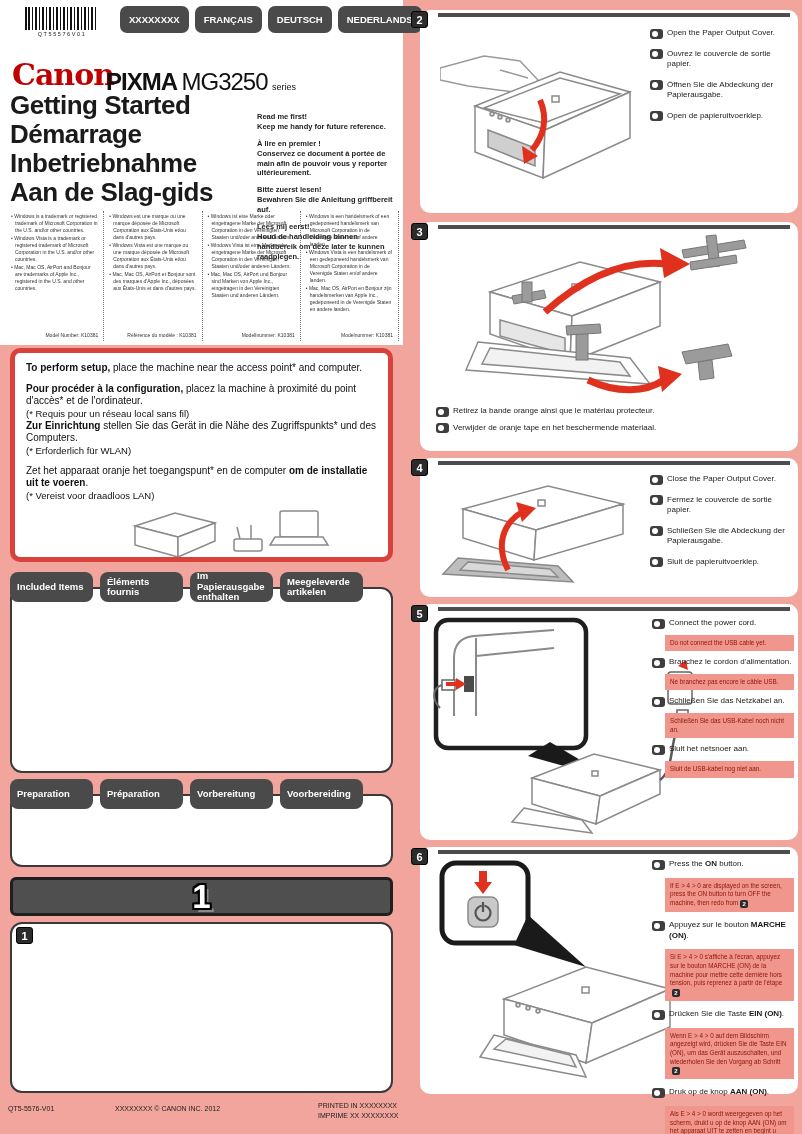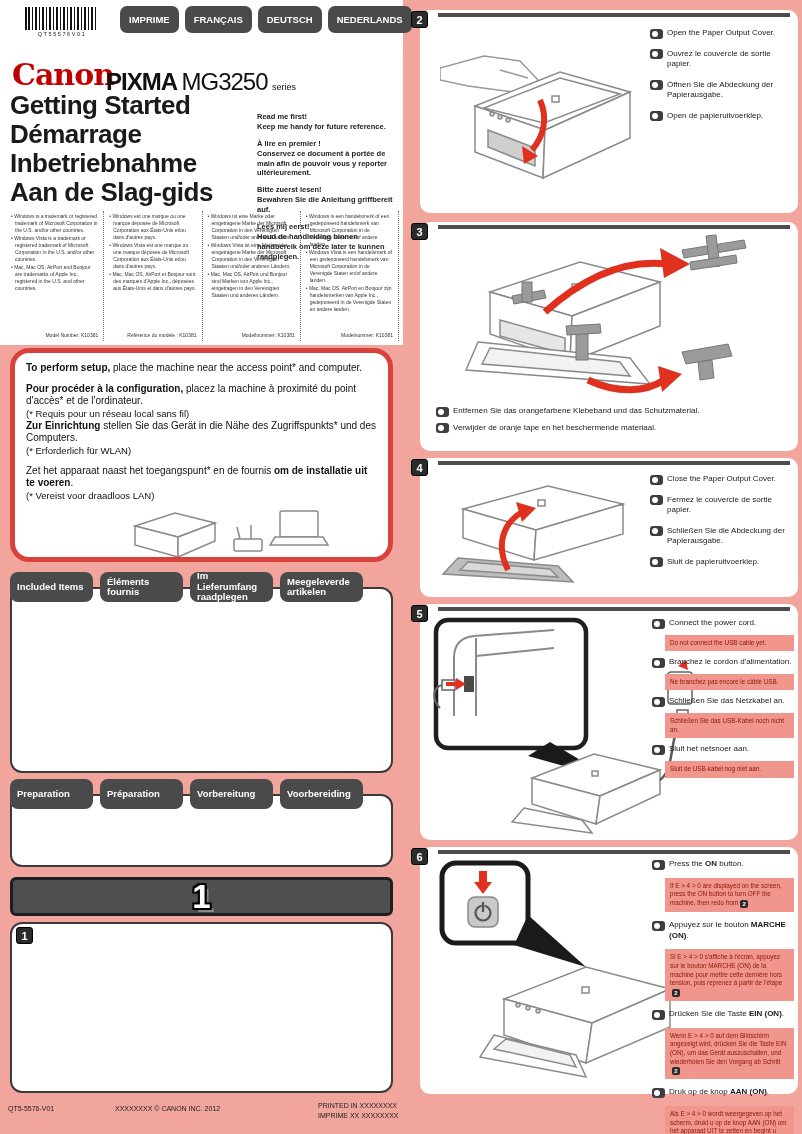--- a/index.html
+++ b/index.html
@@ -20,21 +20,21 @@
   #readme{left:257px;top:112px;width:142px;font-size:7.5px;font-weight:bold;color:#222;line-height:1.32;}
   .readme-block{margin-bottom:7px;}
   
   #trademarks{left:6px;top:211px;width:392px;height:130px;display:flex;border-right:1px dotted #777;}
   .tm-col{flex:1;padding:2px 5px 0 5px;display:flex;flex-direction:column;font-size:5px;line-height:1.4;color:#333;}
   .tm-col + .tm-col{border-left:1px dotted #777;}
   .tm-item{margin-bottom:1px;padding-left:4px;text-indent:-4px;}
   .tm-item::before{content:"• ";}
   .tm-model{margin-top:auto;text-align:right;padding-bottom:2px;}
   
-  #setup-box{left:10px;top:348px;width:383px;height:214px;background:#fff;border:5px solid #D9423B;border-radius:19px;box-sizing:border-box;padding:9px 11px;}
+  #setup-box{left:10px;top:348px;width:383px;height:214px;background:#fff;border:5px solid #D9423B;border-radius:10px;box-sizing:border-box;padding:9px 11px;}
   .su-line{font-size:10px;line-height:12.5px;color:#111;}
   .su-note{font-size:9.5px;line-height:12px;color:#111;}
   .su-gap{height:8px;}
   
   .sec-tabs{display:flex;gap:7px;z-index:3;}
   .sec-tab{background:#4A4A4A;color:#fff;font-weight:bold;font-size:9.5px;line-height:1.1;border-radius:8px;padding:3px 7px;width:83px;height:30px;box-sizing:border-box;display:flex;align-items:center;}
   .panel{background:#fff;border:2px solid #3A3A3A;border-radius:12px;box-sizing:border-box;z-index:1;}
   #included-tabs{left:10px;top:572px;}
   #included-panel{left:10px;top:587px;width:383px;height:186px;}
   #included-check{left:22px;top:610px;font-size:7.5px;line-height:12px;color:#1A1A1A;}
@@ -90,21 +90,21 @@
 </style>
 </head>
 <body>
 
 <div class="abs" id="white-header"></div>
 
 <div class="abs" id="barcode"></div>
 <div class="abs" id="barcode-code">QT55576V01</div>
 
 <div class="abs" id="lang-tabs">
-  <div class="lang-tab">IMPRIME</div>
+  <div class="lang-tab">XXXXXXXX</div>
   <div class="lang-tab">FRANÇAIS</div>
   <div class="lang-tab">DEUTSCH</div>
   <div class="lang-tab">NEDERLANDS</div>
 </div>
 
 <div class="abs" id="canon-logo">Canon</div>
 <div class="abs" id="pixma-line">
   <span class="pixma">PIXMA</span>
   <span class="model">MG3250</span>
   <span class="series">series</span>
@@ -164,40 +164,40 @@
 </div>
 
 <div class="abs" id="setup-box">
   <div class="su-line"><b>To perform setup,</b><span> place the machine near the access point* and computer.</span></div>
   <div class="su-gap"></div>
   <div class="su-line"><b>Pour procéder à la configuration,</b><span> placez la machine à proximité du point d'accès* et de l'ordinateur.</span></div>
   <div class="su-note">(* Requis pour un réseau local sans fil)</div>
   <div class="su-line"><b>Zur Einrichtung</b><span> stellen Sie das Gerät in die Nähe des Zugriffspunkts* und des Computers.</span></div>
   <div class="su-note">(* Erforderlich für WLAN)</div>
   <div class="su-gap"></div>
-  <div class="su-line"><span>Zet het apparaat naast het toegangspunt* en de fournis </span><b>om de installatie uit te voeren</b><span>.</span></div>
+  <div class="su-line"><span>Zet het apparaat oranje het toegangspunt* en de computer </span><b>om de installatie uit te voeren</b><span>.</span></div>
   <div class="su-note">(* Vereist voor draadloos LAN)</div>
   <svg class="abs" style="left:115px;top:148px;" width="210" height="56" viewBox="0 0 210 56">
     <g stroke="#8A8A8A" stroke-width="1.5" fill="#fff">
       <polygon points="5,25 45,12 85,22 48,36"></polygon>
       <polygon points="5,25 5,44 48,56 48,36"></polygon>
       <polygon points="48,36 85,22 85,40 48,56"></polygon>
       <rect x="104" y="38" width="28" height="12" rx="2"></rect>
       <line x1="110" y1="38" x2="107" y2="26"></line>
       <line x1="121" y1="38" x2="121" y2="24"></line>
       <rect x="150" y="10" width="38" height="26" rx="2"></rect>
       <polygon points="145,36 193,36 198,44 140,44"></polygon>
     </g>
   </svg>
 </div>
 
 <div class="abs sec-tabs" id="included-tabs">
   <div class="sec-tab">Included Items</div>
   <div class="sec-tab">Éléments fournis</div>
-  <div class="sec-tab">Im Lieferumfang raadplegen</div>
+  <div class="sec-tab">Im Papierausgabe enthalten</div>
   <div class="sec-tab">Meegeleverde artikelen</div>
 </div>
 <div class="abs panel" id="included-panel"></div>
 <div class="abs" id="included-check">
   <div>Check the included items.</div>
   <div>Vérifiez les éléments fournis avec l'imprimante.</div>
   <div>Überprüfen Sie den Lieferumfang.</div>
   <div>Controleer de meegeleverde artikelen.</div>
 </div>
 <svg class="abs" id="included-items-svg" width="362" height="46" viewBox="0 0 362 46">
@@ -414,21 +414,21 @@
       <polygon points="200,14 230,30 204,44" fill="#E0301E"></polygon>
     </g>
     <g>
       <path d="M128,146 C158,160 186,158 204,146" stroke="#E0301E" stroke-width="7" fill="none"></path>
       <polygon points="198,132 222,140 202,158" fill="#E0301E"></polygon>
     </g>
   </svg>
   <div class="rcol" id="step3-instr">
     <div class="instr">
         <span class="bullet"></span>
-        <span class="itxt">Entfernen Sie das orangefarbene Klebeband und das Schutzmaterial.</span>
+        <span class="itxt">Retirez la bande orange ainsi que le matériau protecteur.</span>
       </div>
     <div class="instr">
         <span class="bullet"></span>
         <span class="itxt">Verwijder de oranje tape en het beschermende materiaal.</span>
       </div>
   </div>
 </div>
 
 <div class="rpanel" id="step4-panel">
   <div class="toprule"></div>

